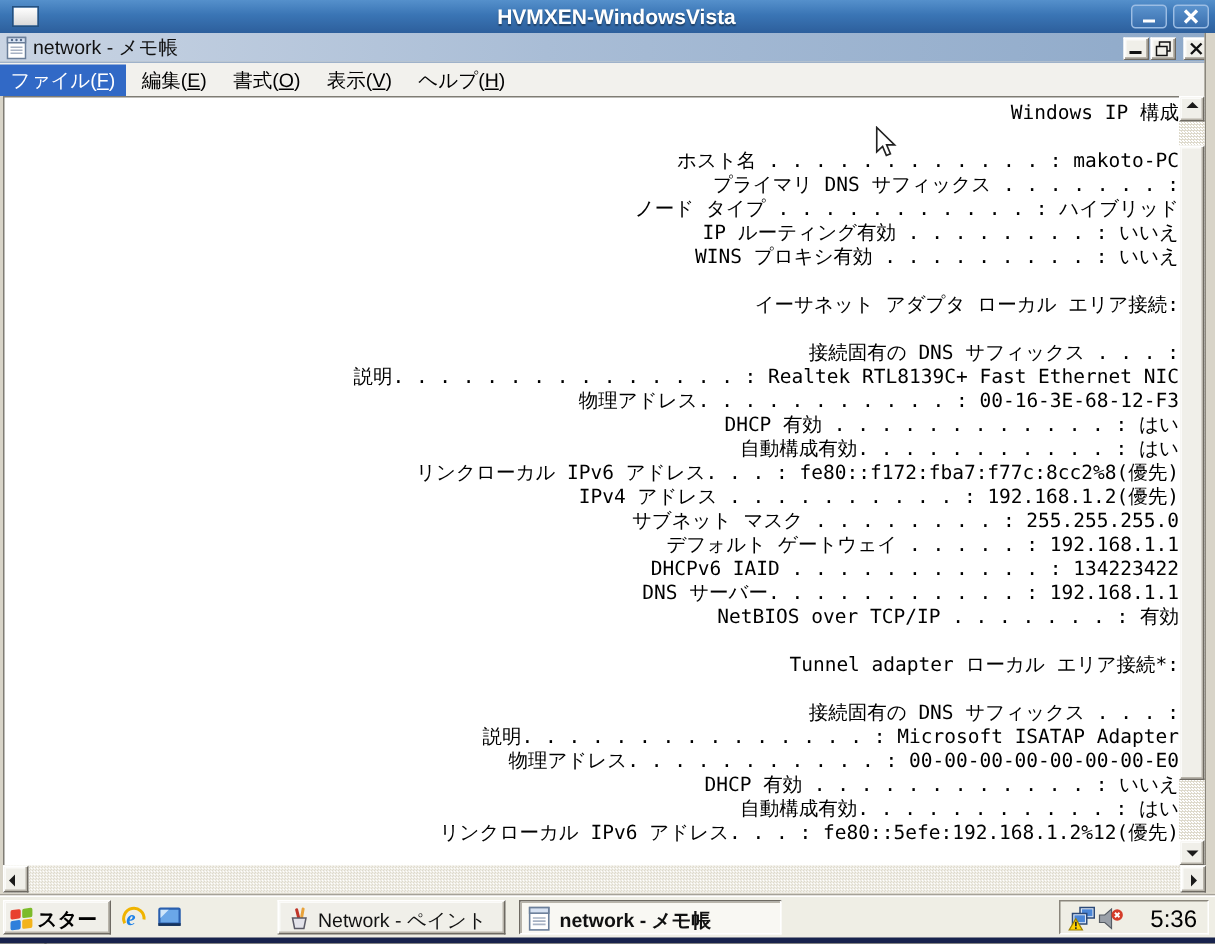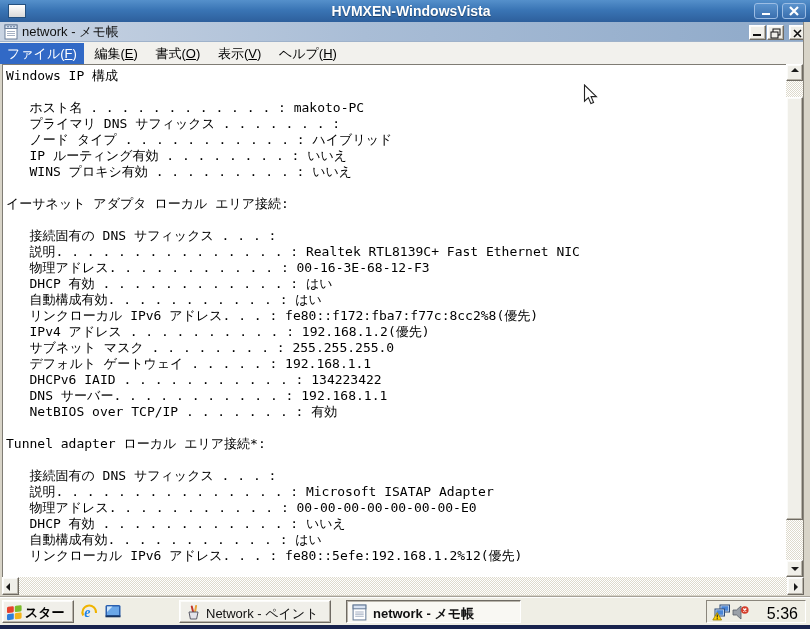--- a/index.html
+++ b/index.html
@@ -59,20 +59,21 @@
   .menu-item.selected { background:#3169c6; color:#fff; }
   .menu-item .k { text-decoration:underline; }
   
   .left-edge  { position:absolute; left:0; top:64px; width:2px; height:531px; background:#d8d4c8; }
   .right-edge { position:absolute; left:803px; top:22px; width:7px; height:573px; background:#d8d4c8; border-left:1px solid #8a867c; box-sizing:border-box; }
   .bottom-edge{ position:absolute; left:0; top:595px; width:810px; height:2px; background:#d8d4c8; }
   .np-textwrap {
     position:absolute; left:2px; top:64px; width:784px; height:513px;
     background:#fff; border-left:1px solid #7f7c74; border-top:1px solid #7f7c74; box-sizing:border-box;
     overflow:hidden;
+    text-align:right;
   }
   .np-text {
     margin:0; padding:3px 0 0 3px; white-space:pre;
     font-family:"DejaVu Sans Mono", monospace; font-size:13px; line-height:16px; color:#000;
   }
   
   .dither {
     background-color:#f3f2ec;
     background-image:conic-gradient(#ffffff 0 25%, #dedacc 0 50%, #ffffff 0 75%, #dedacc 0);
     background-size:2px 2px;
@@ -99,21 +100,21 @@
   }
   .start-btn { position:absolute; left:2px; top:2px; width:72px; height:23px; cursor:pointer; }
   .start-btn .lbl { position:absolute; left:22px; top:3px; font-size:13px; font-weight:bold; color:#000; }
   .start-btn svg { position:absolute; left:3px; top:2px; }
   .ql { position:absolute; top:4px; width:19px; height:19px; cursor:pointer; }
   .ql.ie { left:80px; } .ql.desk { left:104px; }
   .task-btn { position:absolute; top:2px; height:23px; font-size:13px; color:#111; cursor:pointer; }
   .task-btn .ticon { position:absolute; left:5px; top:3px; }
   .task-btn .tlbl { position:absolute; left:26px; top:4px; white-space:nowrap; }
   .task-btn.active .tlbl { font-weight:bold; }
-  .task1 { left:179px; width:152px; }
+  .task1 { left:185px; width:152px; }
   .task2 { left:346px; width:175px; }
   .tray {
     position:absolute; left:706px; top:2px; width:100px; height:23px; box-sizing:border-box;
     border:1px solid; border-color:#8a867c #ffffff #ffffff #8a867c; background:#efeee5;
   }
   .tray svg { position:absolute; top:3px; }
   .tray .net { left:5px; } .tray .vol { left:25px; }
   .tray .clock { position:absolute; right:7px; top:4px; font-size:16px; color:#000; }
   .bottom-strip { position:absolute; left:0; top:625px; width:810px; height:4px; background:#18234d; }
   

